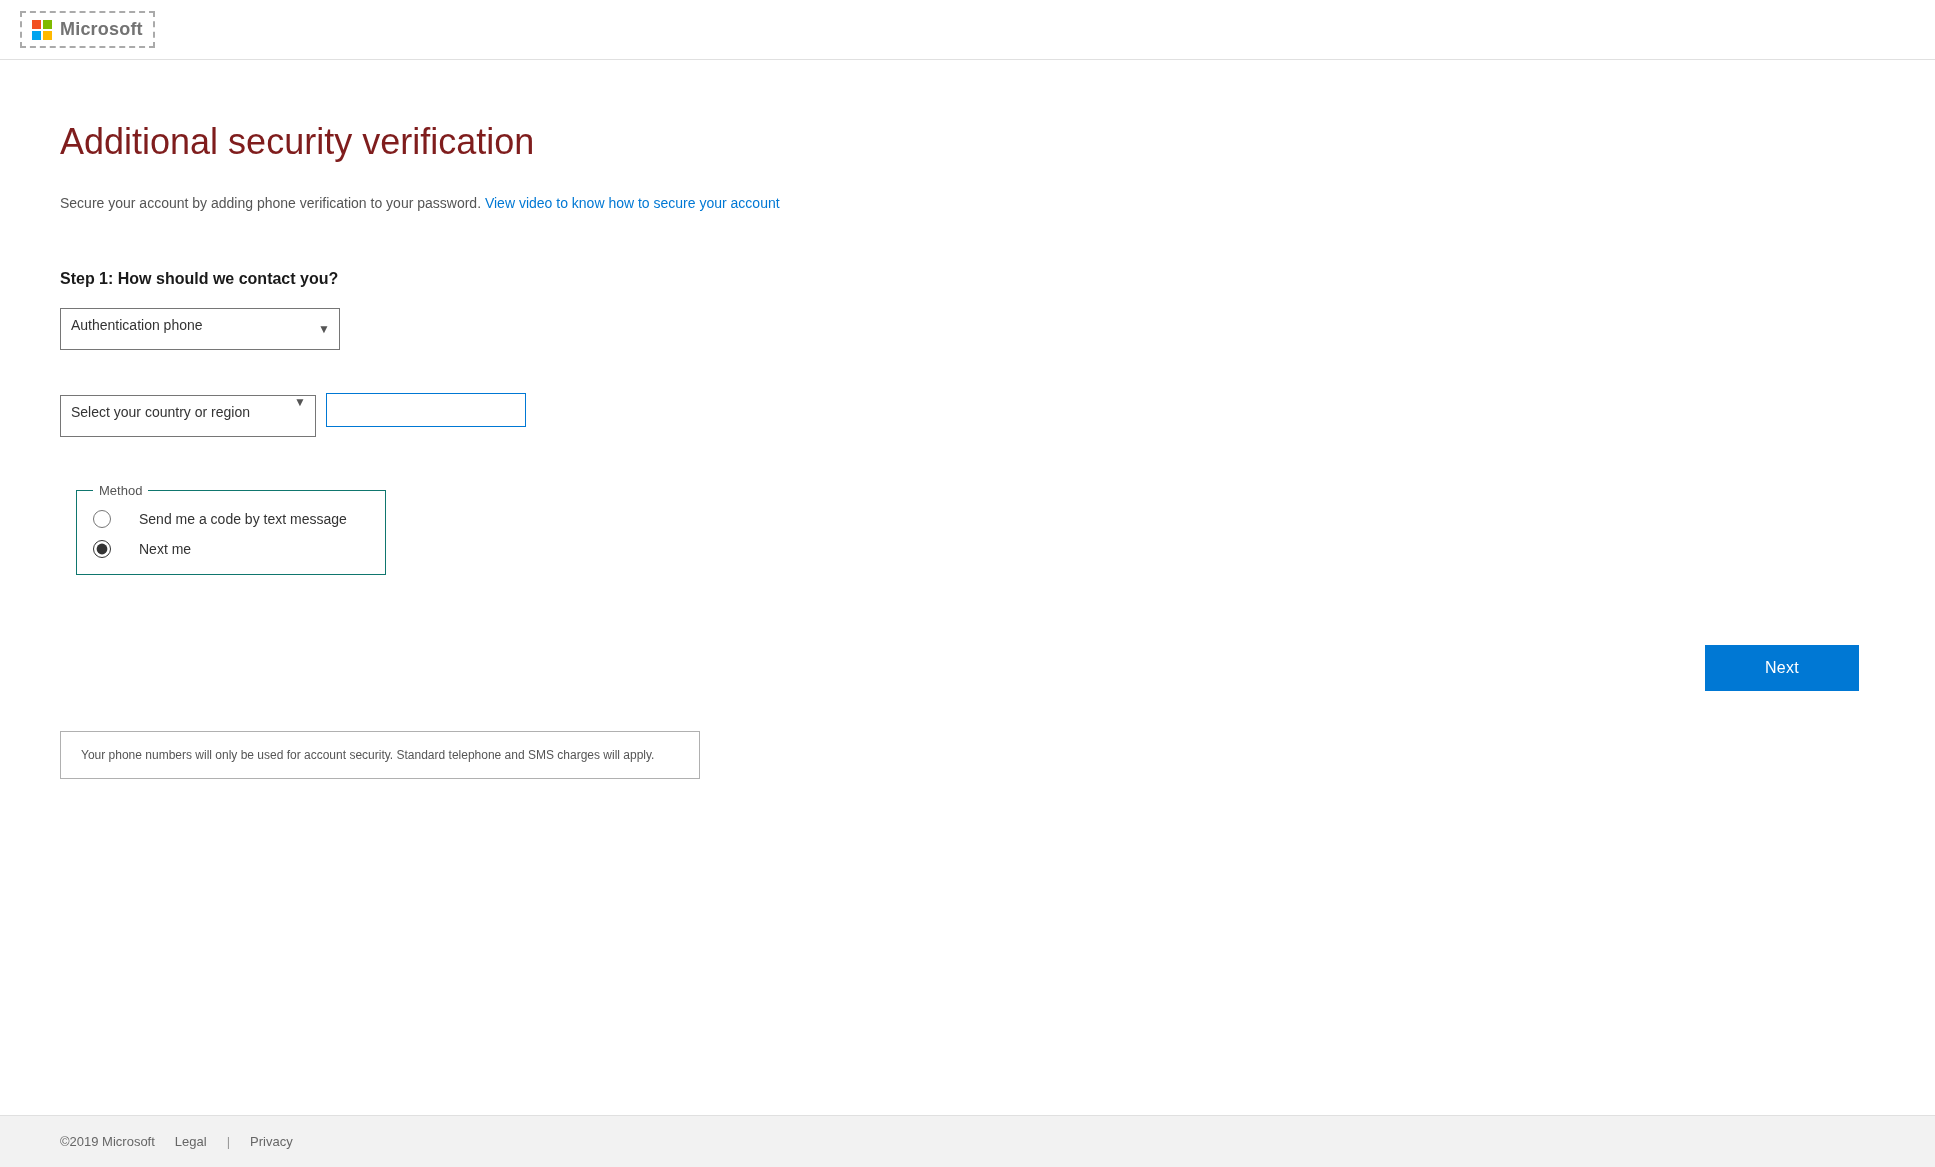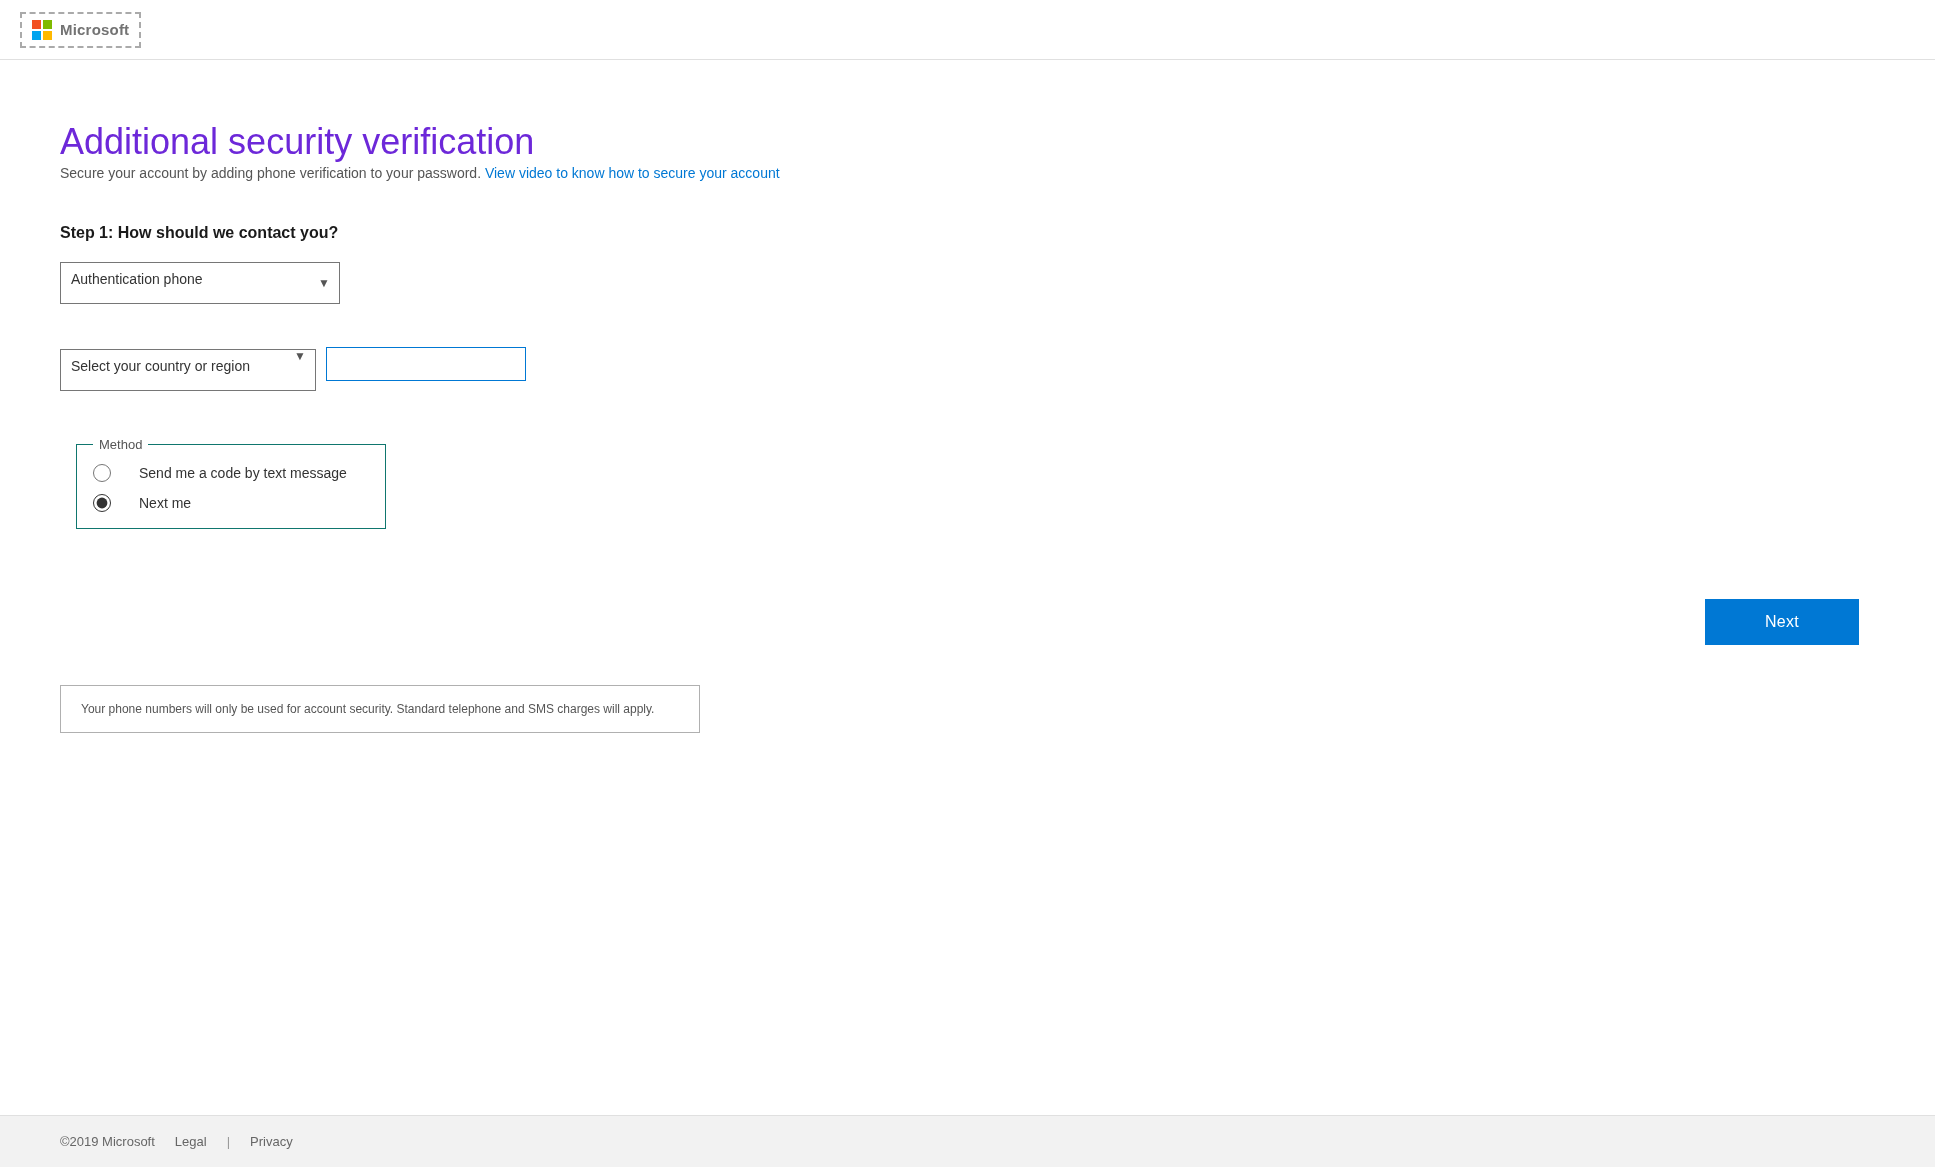--- a/index.html
+++ b/index.html
@@ -42,44 +42,45 @@
       height: 20px;
       gap: 2px;
     }
 
     .ms-logo-grid span:nth-child(1) { background: #f25022; }
     .ms-logo-grid span:nth-child(2) { background: #7fba00; }
     .ms-logo-grid span:nth-child(3) { background: #00a4ef; }
     .ms-logo-grid span:nth-child(4) { background: #ffb900; }
 
     .ms-logo-text {
-      font-size: 15px;
+      font-size: 18px;
       color: #737373;
       font-weight: 600;
       letter-spacing: 0.2px;
     }
 
     
     .main-content {
       flex: 1;
       padding: 60px 60px 40px 60px;
       max-width: 960px;
     }
 
     .page-title {
       font-size: 36px;
       font-weight: 300;
-      color: #6d28d9;
+      color: #7f1d1d;
+      margin-bottom: 30px;
       line-height: 1.2;
     }
 
     .subtitle-row {
       font-size: 14px;
       color: #555;
-      margin-bottom: 40px;
+      margin-bottom: 56px;
       line-height: 1.5;
     }
 
     .subtitle-link {
       color: #0078d4;
       text-decoration: none;
       cursor: pointer;
     }
 
     .step-heading {

